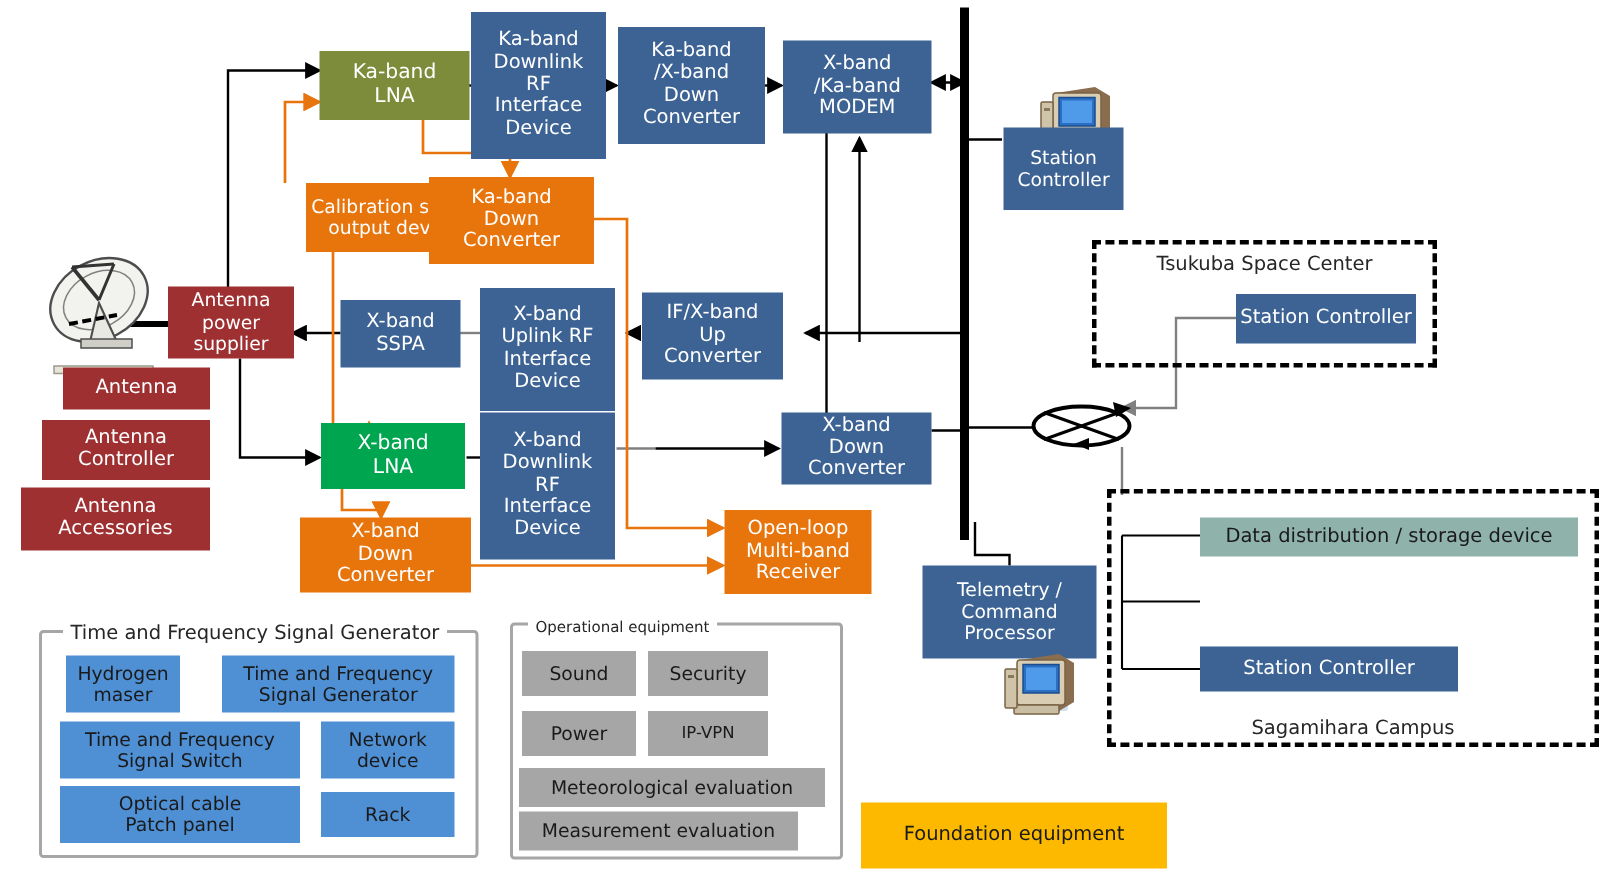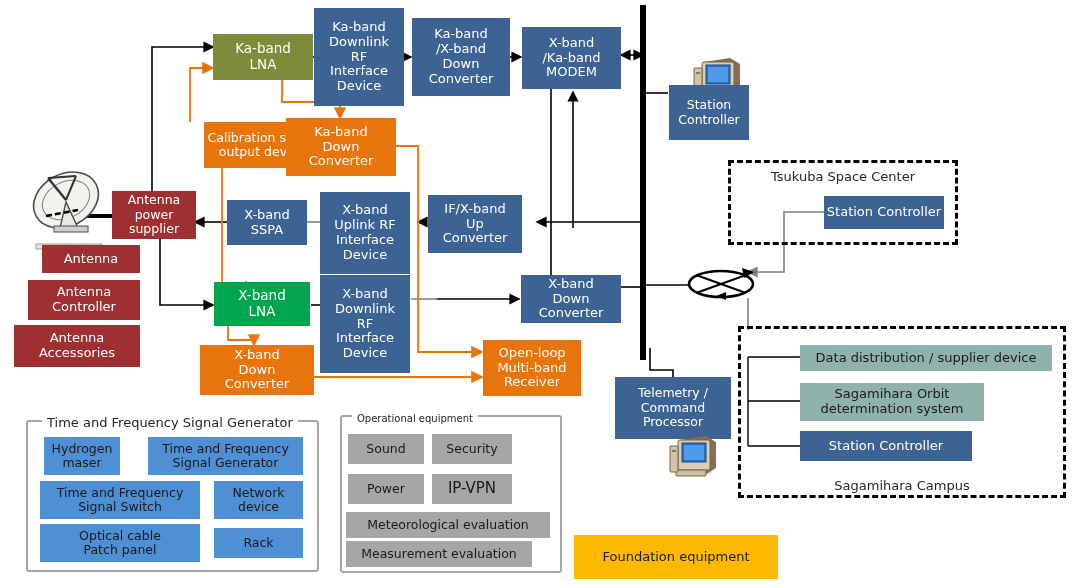--- a/index.html
+++ b/index.html
@@ -242,23 +242,21 @@
       <rect x="4" y="16" width="8" height="26" rx="1" fill="#cfc3aa" stroke="#7a6445" stroke-width="1"></rect>
       <rect x="6" y="20" width="4" height="2" fill="#8a7a5c"></rect>
     </svg>
   </div>
 
   <div class="dashbox" style="left:728px;top:160px;width:230px;height:85px;"></div>
   <div class="dash-label" style="left:728px;top:169px;width:230px;font-size:13px;">Tsukuba Space Center</div>
   <div class="box blue" style="left:824px;top:196px;width:120px;height:33px;font-size:13px;">Station Controller</div>
 
   <div class="dashbox" style="left:738px;top:326px;width:328px;height:172px;"></div>
-  <div class="box teal" style="left:800px;top:345px;width:252px;height:26px;font-size:13px;">Data distribution / supplier device</div>
-  <div class="box teal" style="left:800px;top:383px;width:184px;height:38px;font-size:13px;">Sagamihara Orbit
-determination system</div>
+  <div class="box teal" style="left:800px;top:345px;width:252px;height:26px;font-size:13px;">Data distribution / storage device</div>
   <div class="box blue" style="left:800px;top:431px;width:172px;height:30px;font-size:13px;">Station Controller</div>
   <div class="dash-label" style="left:738px;top:478px;width:328px;font-size:13px;">Sagamihara Campus</div>
 
   <div class="panel" style="left:26px;top:420px;width:293px;height:152px;"></div>
   <div class="panel-title" style="left:42px;top:415px;font-size:13px;">Time and Frequency Signal Generator</div>
   <div class="box lightblue" style="left:44px;top:437px;width:76px;height:38px;font-size:12.5px;">Hydrogen
 maser</div>
   <div class="box lightblue" style="left:148px;top:437px;width:155px;height:38px;font-size:12.5px;">Time and Frequency
 Signal Generator</div>
   <div class="box lightblue" style="left:40px;top:481px;width:160px;height:38px;font-size:12.5px;">Time and Frequency
@@ -267,19 +265,19 @@
 Patch panel</div>
   <div class="box lightblue" style="left:214px;top:481px;width:89px;height:38px;font-size:12.5px;">Network
 device</div>
   <div class="box lightblue" style="left:214px;top:528px;width:89px;height:30px;font-size:12.5px;">Rack</div>
 
   <div class="panel" style="left:340px;top:415px;width:222px;height:158px;"></div>
   <div class="panel-title" style="left:352px;top:413px;font-size:10px;">Operational  equipment</div>
   <div class="box gray" style="left:348px;top:434px;width:76px;height:30px;font-size:12.5px;">Sound</div>
   <div class="box gray" style="left:432px;top:434px;width:80px;height:30px;font-size:12.5px;">Security</div>
   <div class="box gray" style="left:348px;top:474px;width:76px;height:30px;font-size:12.5px;">Power</div>
-  <div class="box gray" style="left:432px;top:474px;width:80px;height:30px;font-size:15px;">IP-VPN</div>
+  <div class="box gray" style="left:432px;top:474px;width:80px;height:30px;font-size:11px;">IP-VPN</div>
   <div class="box gray" style="left:346px;top:512px;width:204px;height:26px;font-size:12.5px;">Meteorological evaluation</div>
   <div class="box gray" style="left:346px;top:541px;width:186px;height:26px;font-size:12.5px;">Measurement evaluation</div>
 
   <div class="box yellow" style="left:574px;top:535px;width:204px;height:44px;font-size:13px;">Foundation equipment</div>
 
 </div>
 
 </body></html>

